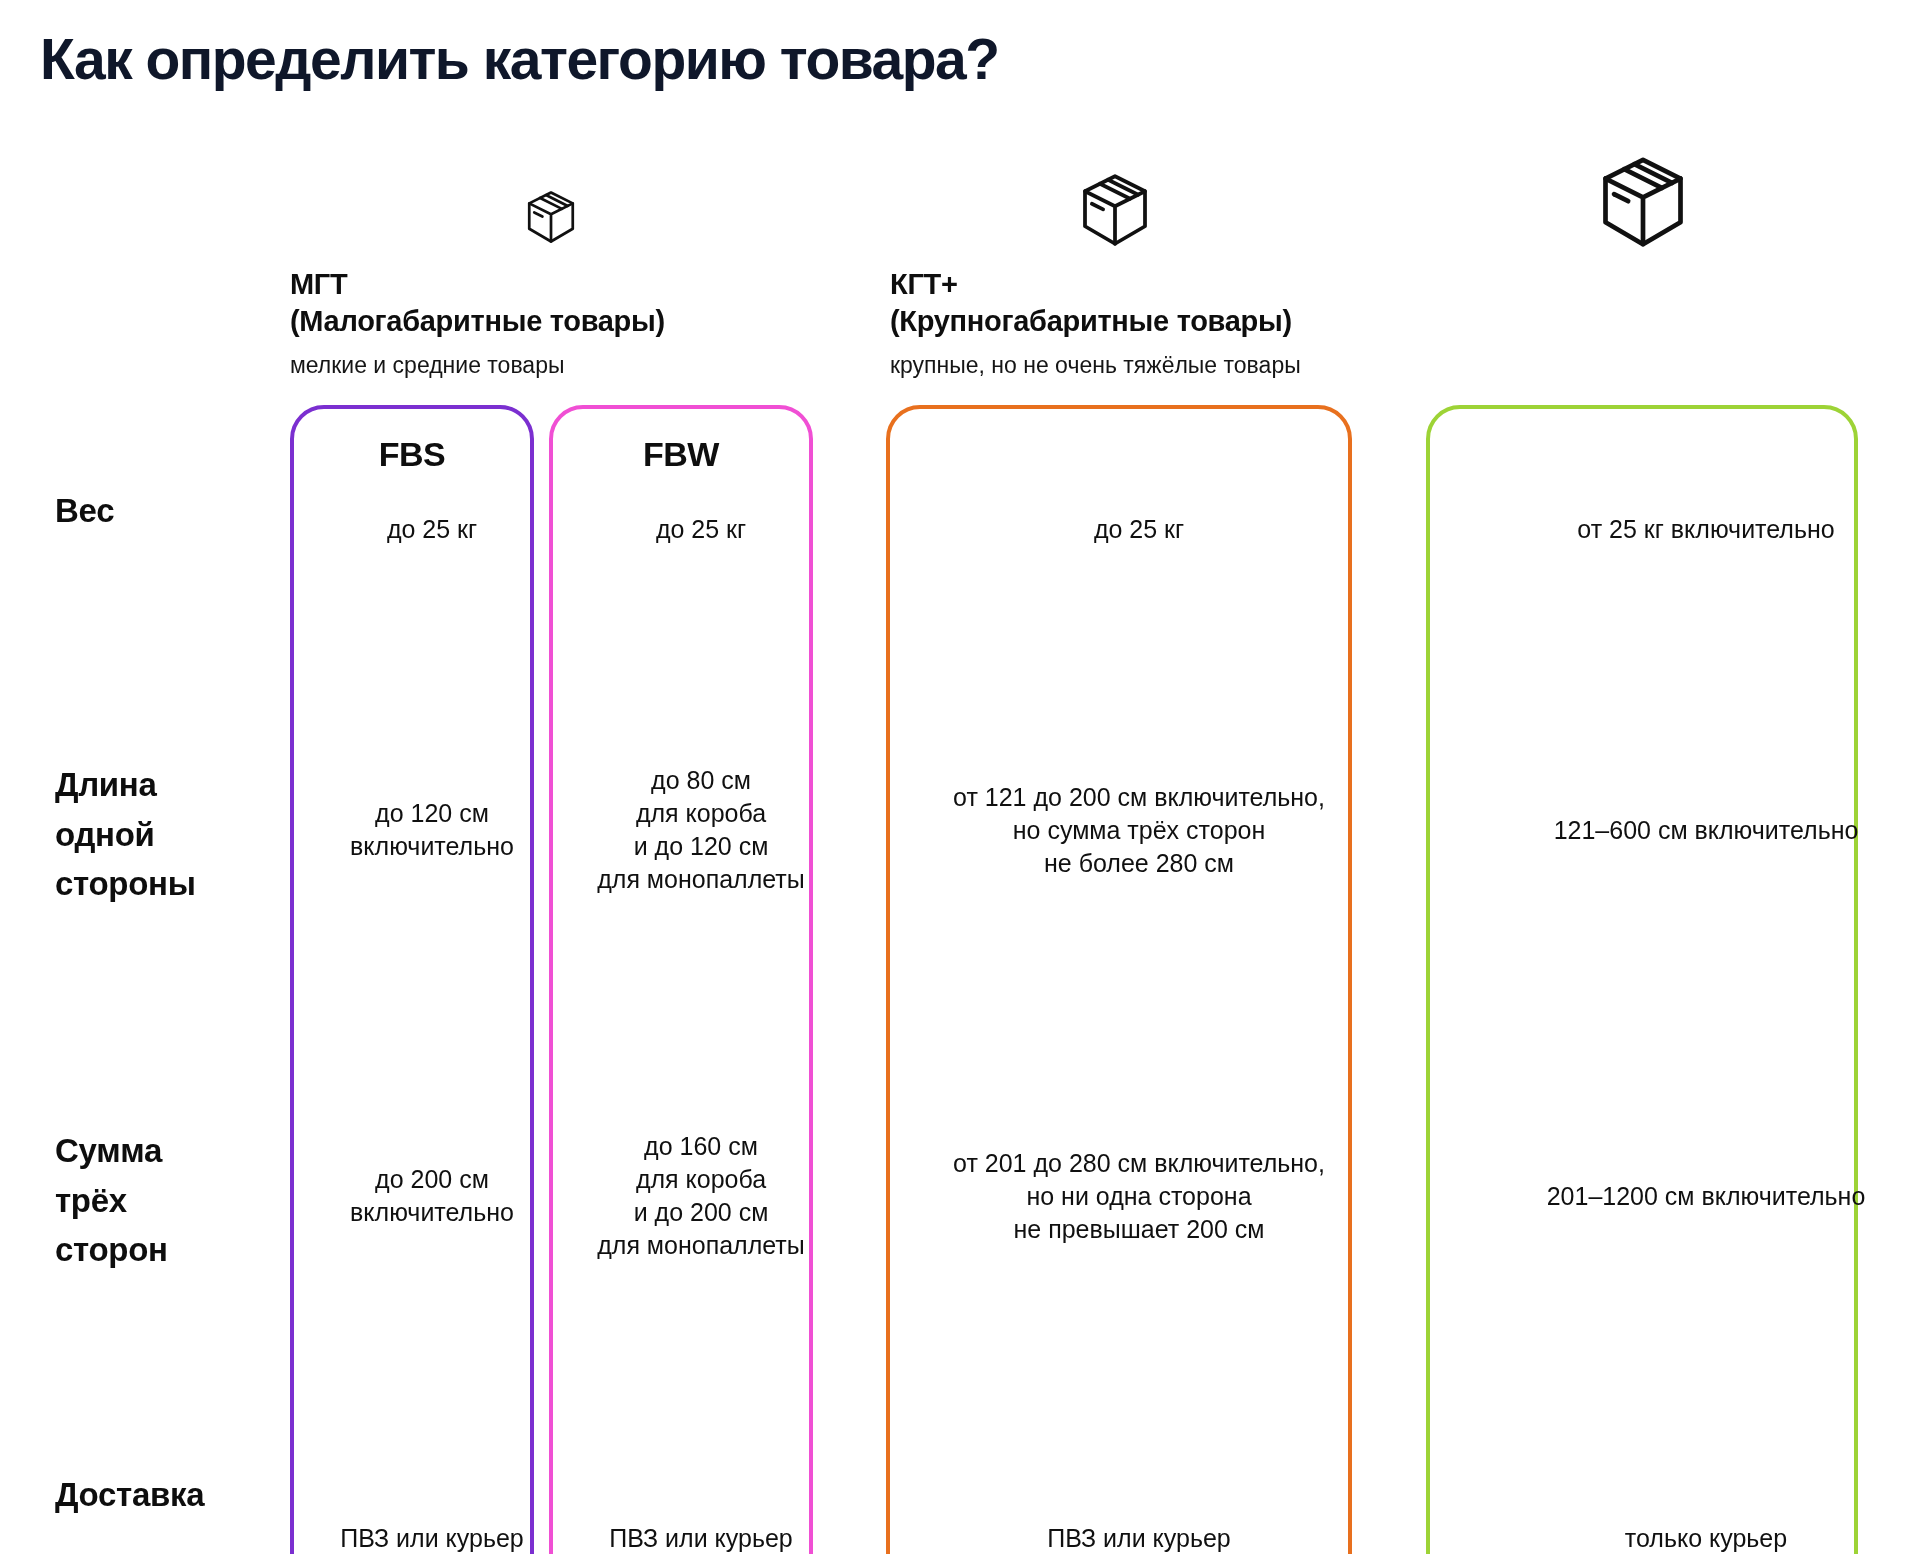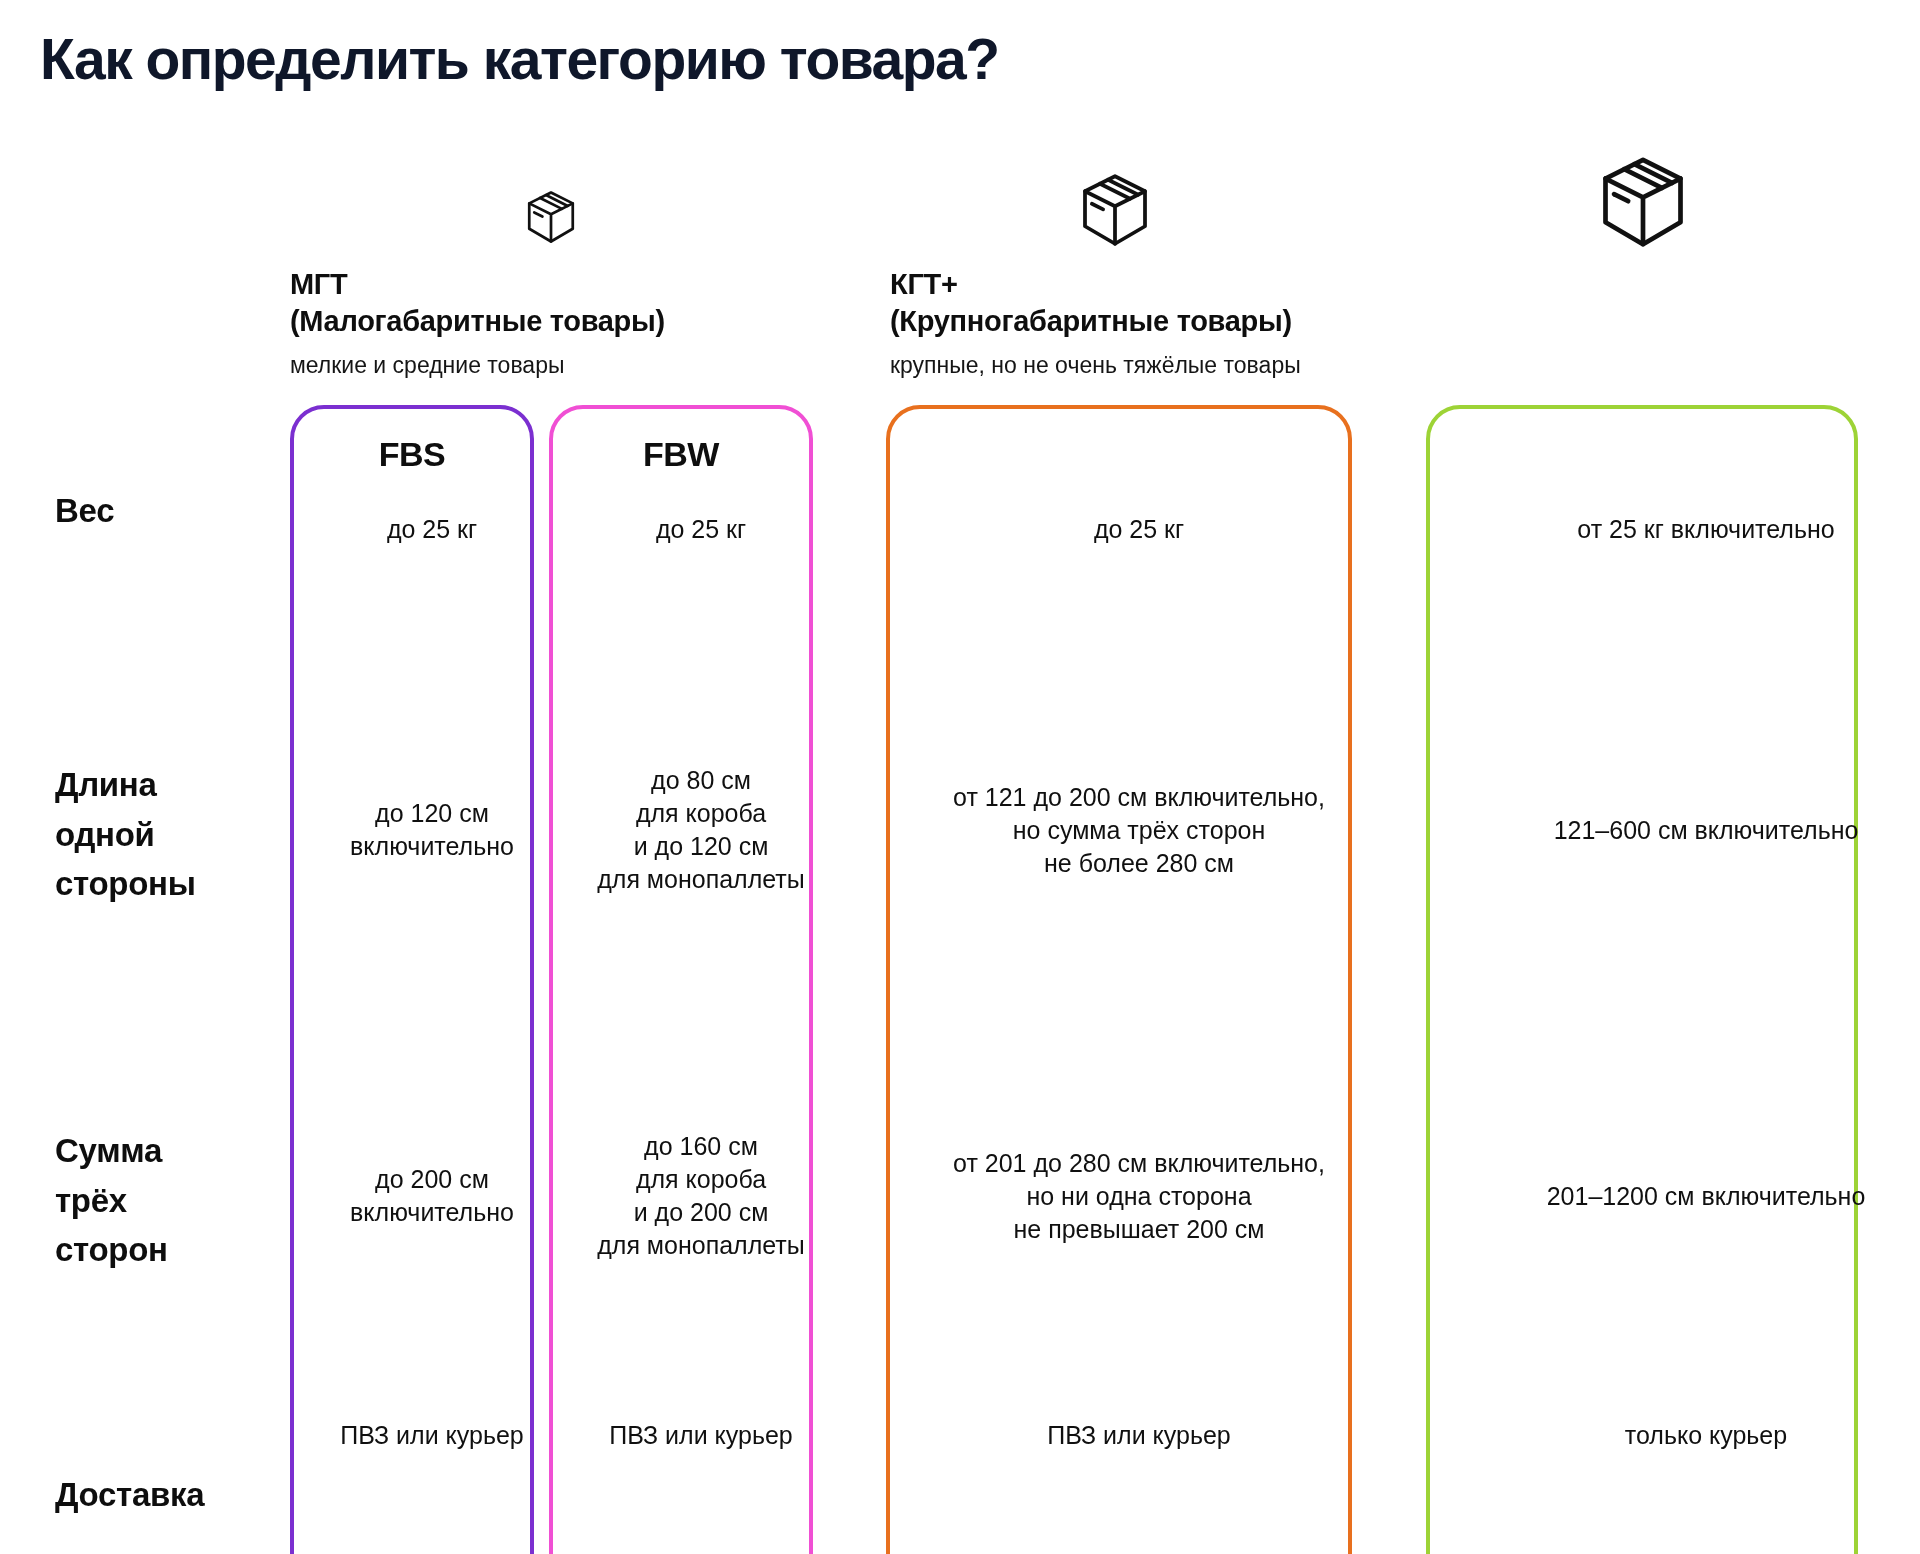--- a/index.html
+++ b/index.html
@@ -55,21 +55,21 @@
     position:absolute;transform:translateY(-50%);text-align:center;
     font-size:25px;line-height:1.32;white-space:pre-line;color:#101010;padding-left:20px;
   }
   .c-fbs{left:290px;width:244px;}
   .c-fbw{left:549px;width:264px;}
   .c-kgt{left:886px;width:466px;}
   .c-sgt{left:1426px;width:442px;margin-left:39px;}
   .v-weight{top:529px;}
   .v-side{top:830px;}
   .v-sum{top:1196px;}
-  .v-delivery{top:1435px;}
+  .v-delivery{top:1538px;}
 </style>
 </head>
 <body>
 
 <div class="canvas">
 
   <h1 class="title">Как определить категорию товара?</h1>
 
   <div class="icon icon-mgt">
     <svg viewBox="0 0 64 64">

